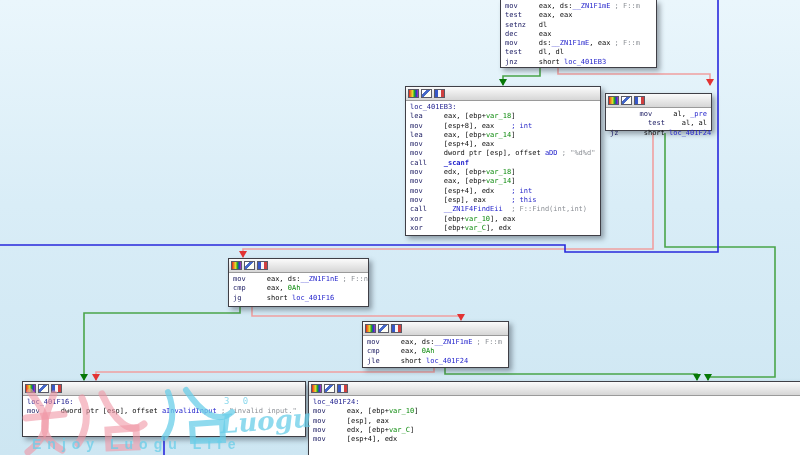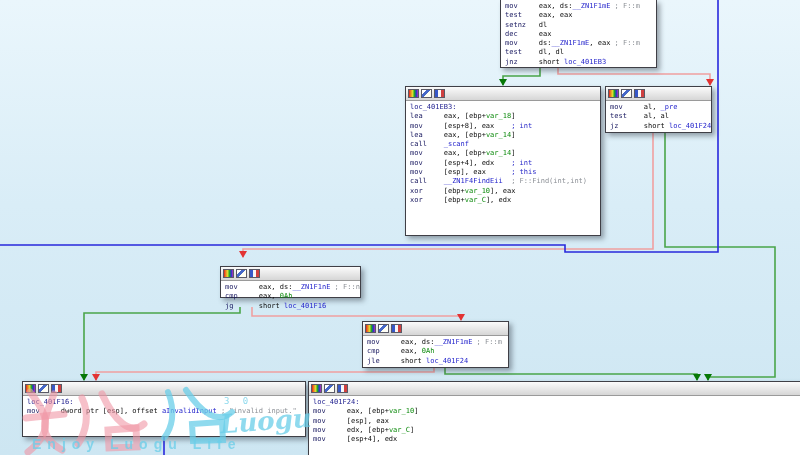--- a/index.html
+++ b/index.html
@@ -76,42 +76,45 @@
         <div class="bheader">
           <span class="hicon ic-rainbow"></span>
           <span class="hicon ic-edit"></span>
           <span class="hicon ic-frame"></span>
         </div>
         <div class="bbody">
           <div class="line"><span style="color: rgb(26, 26, 140);">loc_401EB3:</span></div>
           <div class="line"><span style="color: rgb(22, 22, 94);">lea     </span><span style="color: rgb(13, 13, 13);">eax, [ebp+</span><span style="color: rgb(12, 138, 12);">var_18</span><span style="color: rgb(13, 13, 13);">]</span></div>
           <div class="line"><span style="color: rgb(22, 22, 94);">mov     </span><span style="color: rgb(13, 13, 13);">[esp+8], eax    </span><span style="color: rgb(40, 40, 200);">; int</span></div>
           <div class="line"><span style="color: rgb(22, 22, 94);">lea     </span><span style="color: rgb(13, 13, 13);">eax, [ebp+</span><span style="color: rgb(12, 138, 12);">var_14</span><span style="color: rgb(13, 13, 13);">]</span></div>
-          <div class="line"><span style="color: rgb(22, 22, 94);">call    </span><span style="color: rgb(36, 36, 204);">_scanf</span></div>
+          <div class="line"><span style="color: rgb(22, 22, 94);">mov     </span><span style="color: rgb(13, 13, 13);">[esp+4], eax</span></div>
+          <div class="line"><span style="color: rgb(22, 22, 94);">mov     </span><span style="color: rgb(13, 13, 13);">dword ptr [esp], offset </span><span style="color: rgb(36, 36, 204);">aDD</span><span style="color: rgb(140, 144, 150);"> ; "%d%d"</span></div>
+          <div class="line"><span style="color: rgb(22, 22, 94);">call    </span><span style="color: rgb(36, 36, 204); font-weight: bold;">_scanf</span></div>
+          <div class="line"><span style="color: rgb(22, 22, 94);">mov     </span><span style="color: rgb(13, 13, 13);">edx, [ebp+</span><span style="color: rgb(12, 138, 12);">var_18</span><span style="color: rgb(13, 13, 13);">]</span></div>
           <div class="line"><span style="color: rgb(22, 22, 94);">mov     </span><span style="color: rgb(13, 13, 13);">eax, [ebp+</span><span style="color: rgb(12, 138, 12);">var_14</span><span style="color: rgb(13, 13, 13);">]</span></div>
           <div class="line"><span style="color: rgb(22, 22, 94);">mov     </span><span style="color: rgb(13, 13, 13);">[esp+4], edx    </span><span style="color: rgb(40, 40, 200);">; int</span></div>
           <div class="line"><span style="color: rgb(22, 22, 94);">mov     </span><span style="color: rgb(13, 13, 13);">[esp], eax      </span><span style="color: rgb(40, 40, 200);">; this</span></div>
           <div class="line"><span style="color: rgb(22, 22, 94);">call    </span><span style="color: rgb(36, 36, 204); text-align: center;">__ZN1F4FindEii</span><span style="color: rgb(140, 144, 150);">  ; F::Find(int,int)</span></div>
           <div class="line"><span style="color: rgb(22, 22, 94);">xor     </span><span style="color: rgb(13, 13, 13);">[ebp+</span><span style="color: rgb(12, 138, 12);">var_10</span><span style="color: rgb(13, 13, 13);">], eax</span></div>
           <div class="line"><span style="color: rgb(22, 22, 94);">xor     </span><span style="color: rgb(13, 13, 13);">[ebp+</span><span style="color: rgb(12, 138, 12);">var_C</span><span style="color: rgb(13, 13, 13);">], edx</span></div>
         </div>
       </div>
-      <div class="block" style="left: 605px; top: 86px; width: 107px; height: 47px;">
+      <div class="block" style="left: 605px; top: 93px; width: 107px; height: 38px; text-align: right;">
         <div class="bheader">
           <span class="hicon ic-rainbow"></span>
           <span class="hicon ic-edit"></span>
           <span class="hicon ic-frame"></span>
         </div>
         <div class="bbody">
           <div class="line"><span style="color: rgb(22, 22, 94);">mov     </span><span style="color: rgb(13, 13, 13);">al, </span><span style="color: rgb(36, 36, 204);">_pre</span></div>
           <div class="line"><span style="color: rgb(22, 22, 94);">test    </span><span style="color: rgb(13, 13, 13);">al, al</span></div>
           <div class="line"><span style="color: rgb(22, 22, 94);">jz      </span><span style="color: rgb(13, 13, 13);">short </span><span style="color: rgb(36, 36, 204);">loc_401F24</span></div>
         </div>
       </div>
-      <div class="block" style="left: 220px; top: 258px; width: 141px; height: 32px; margin-top: 8px;">
+      <div class="block" style="left: 228px; top: 258px; width: 141px; height: 49px;">
         <div class="bheader">
           <span class="hicon ic-rainbow"></span>
           <span class="hicon ic-edit"></span>
           <span class="hicon ic-frame"></span>
         </div>
         <div class="bbody">
           <div class="line"><span style="color: rgb(22, 22, 94);">mov     </span><span style="color: rgb(13, 13, 13);">eax, ds:</span><span style="color: rgb(36, 36, 204);">__ZN1F1nE</span><span style="color: rgb(140, 144, 150);"> ; F::n</span></div>
           <div class="line"><span style="color: rgb(22, 22, 94);">cmp     </span><span style="color: rgb(13, 13, 13);">eax, </span><span style="color: rgb(12, 138, 12);">0Ah</span></div>
           <div class="line"><span style="color: rgb(22, 22, 94);">jg      </span><span style="color: rgb(13, 13, 13);">short </span><span style="color: rgb(36, 36, 204);">loc_401F16</span></div>
         </div>

